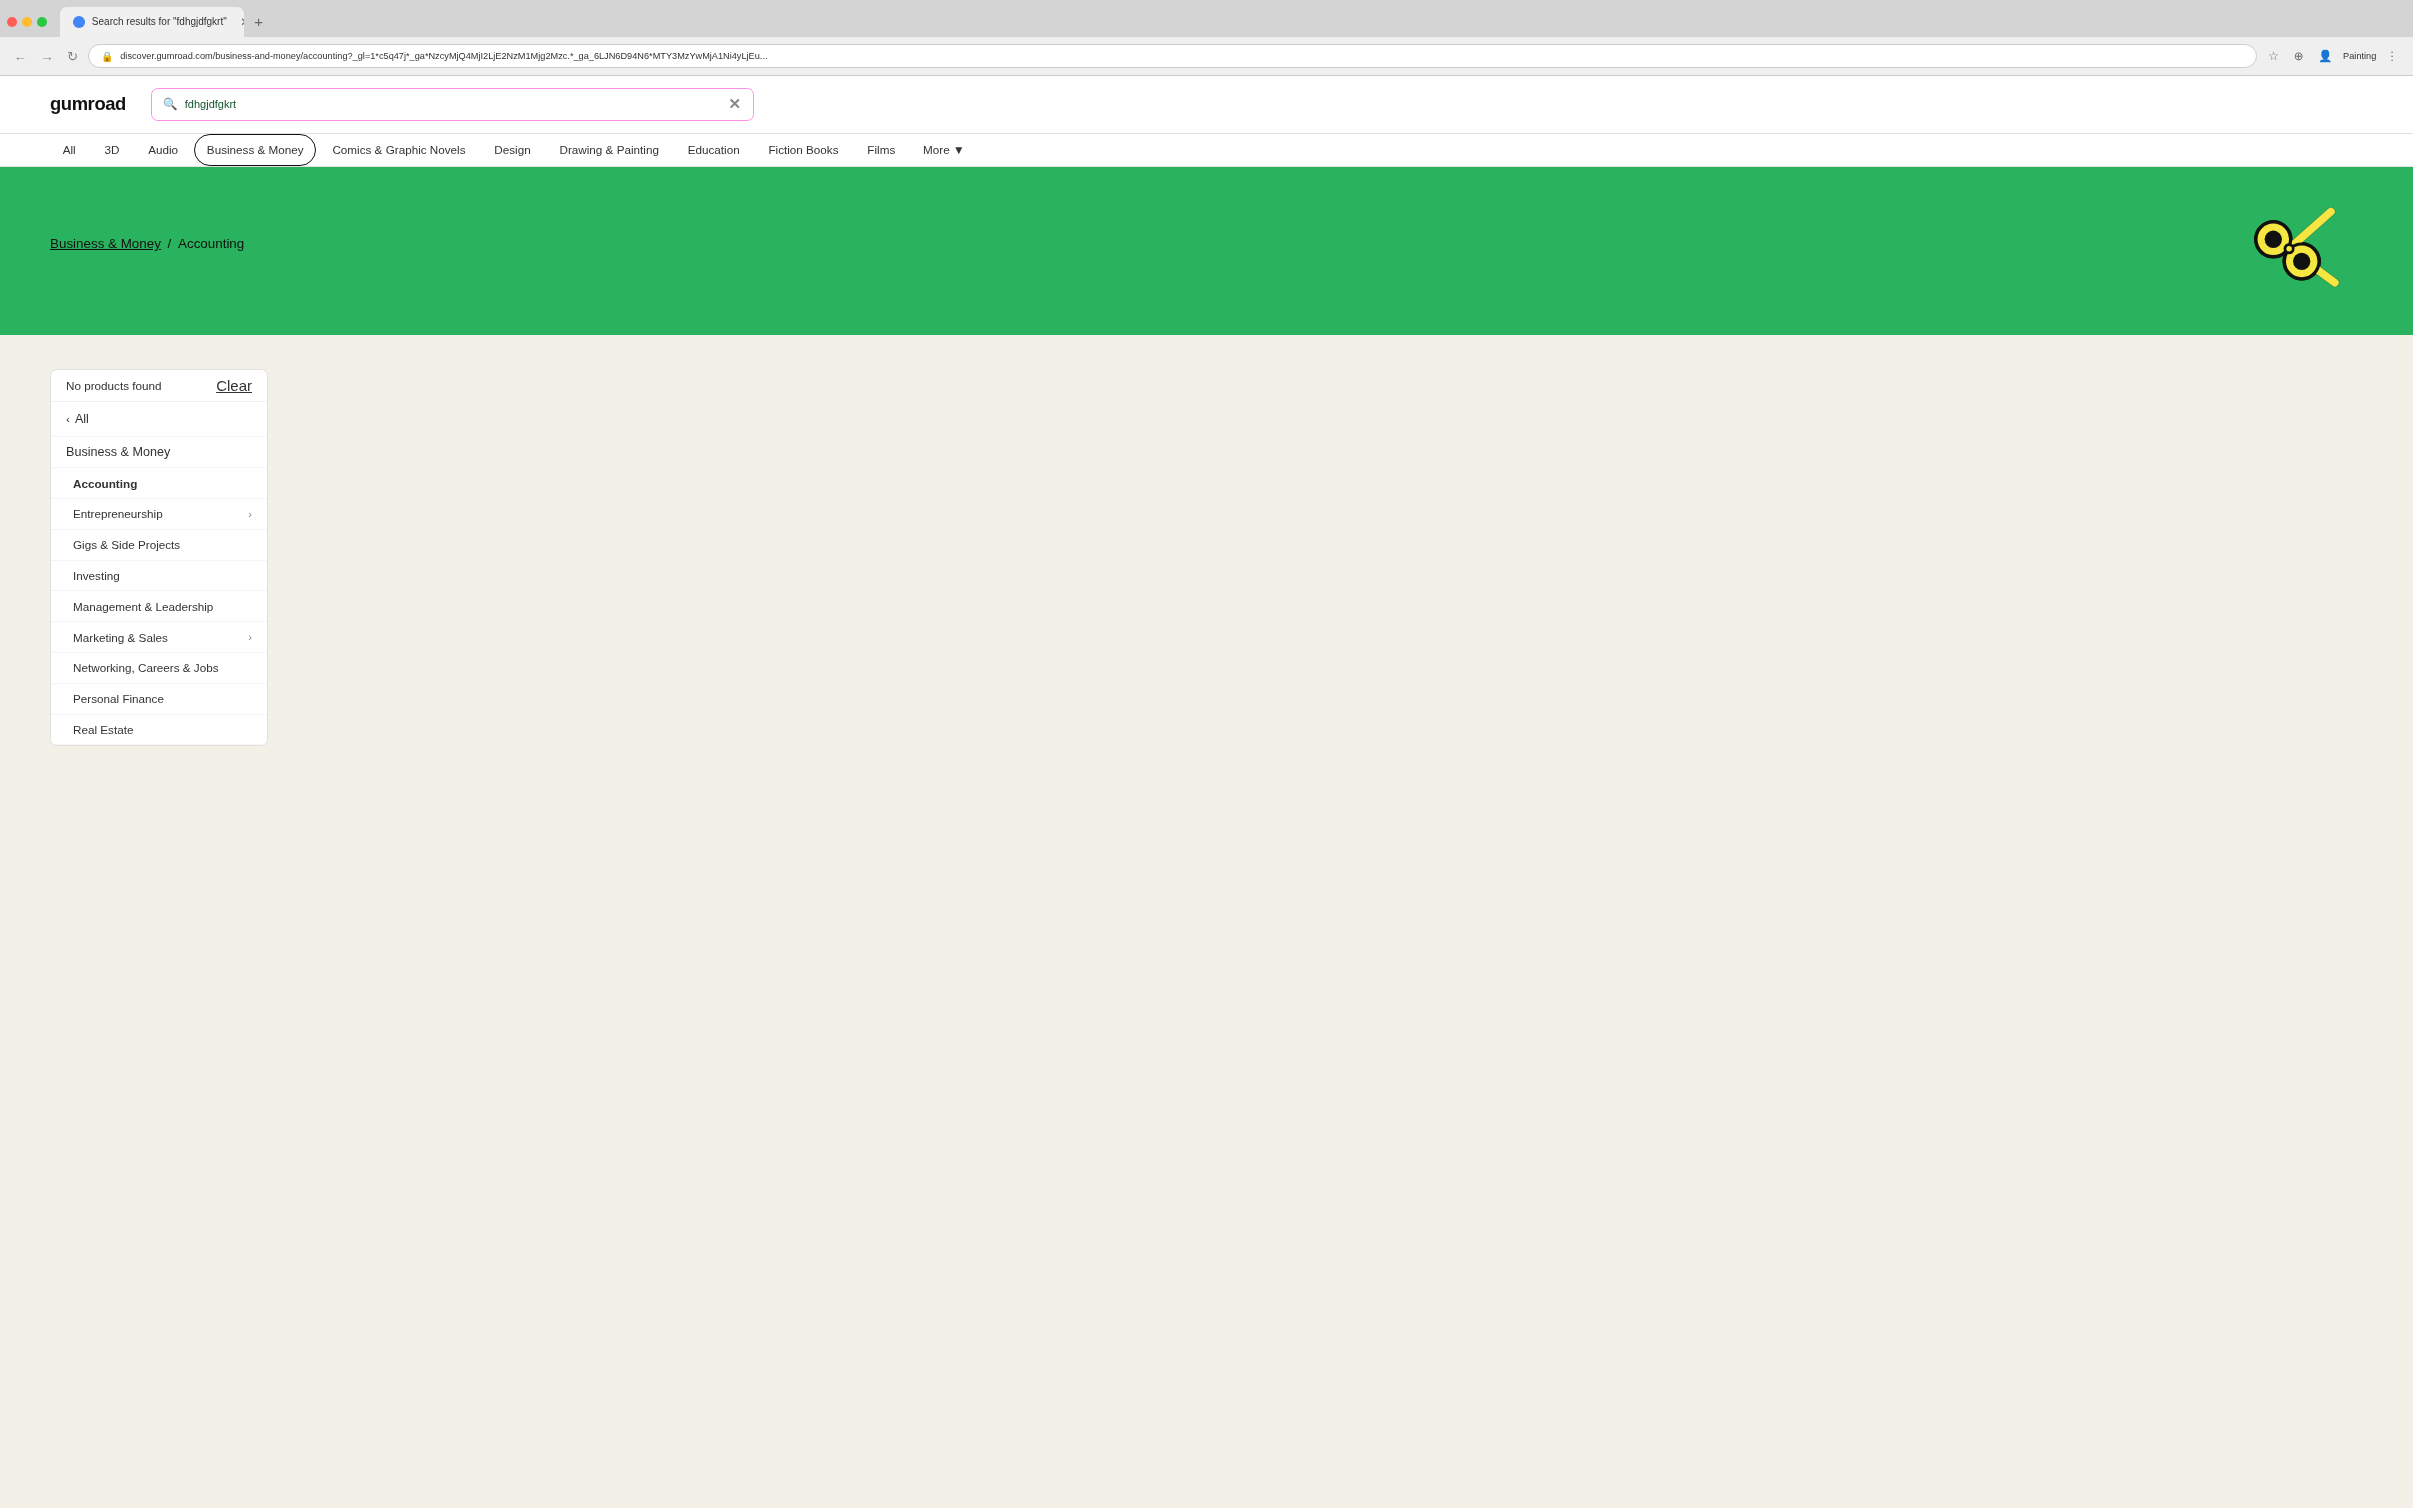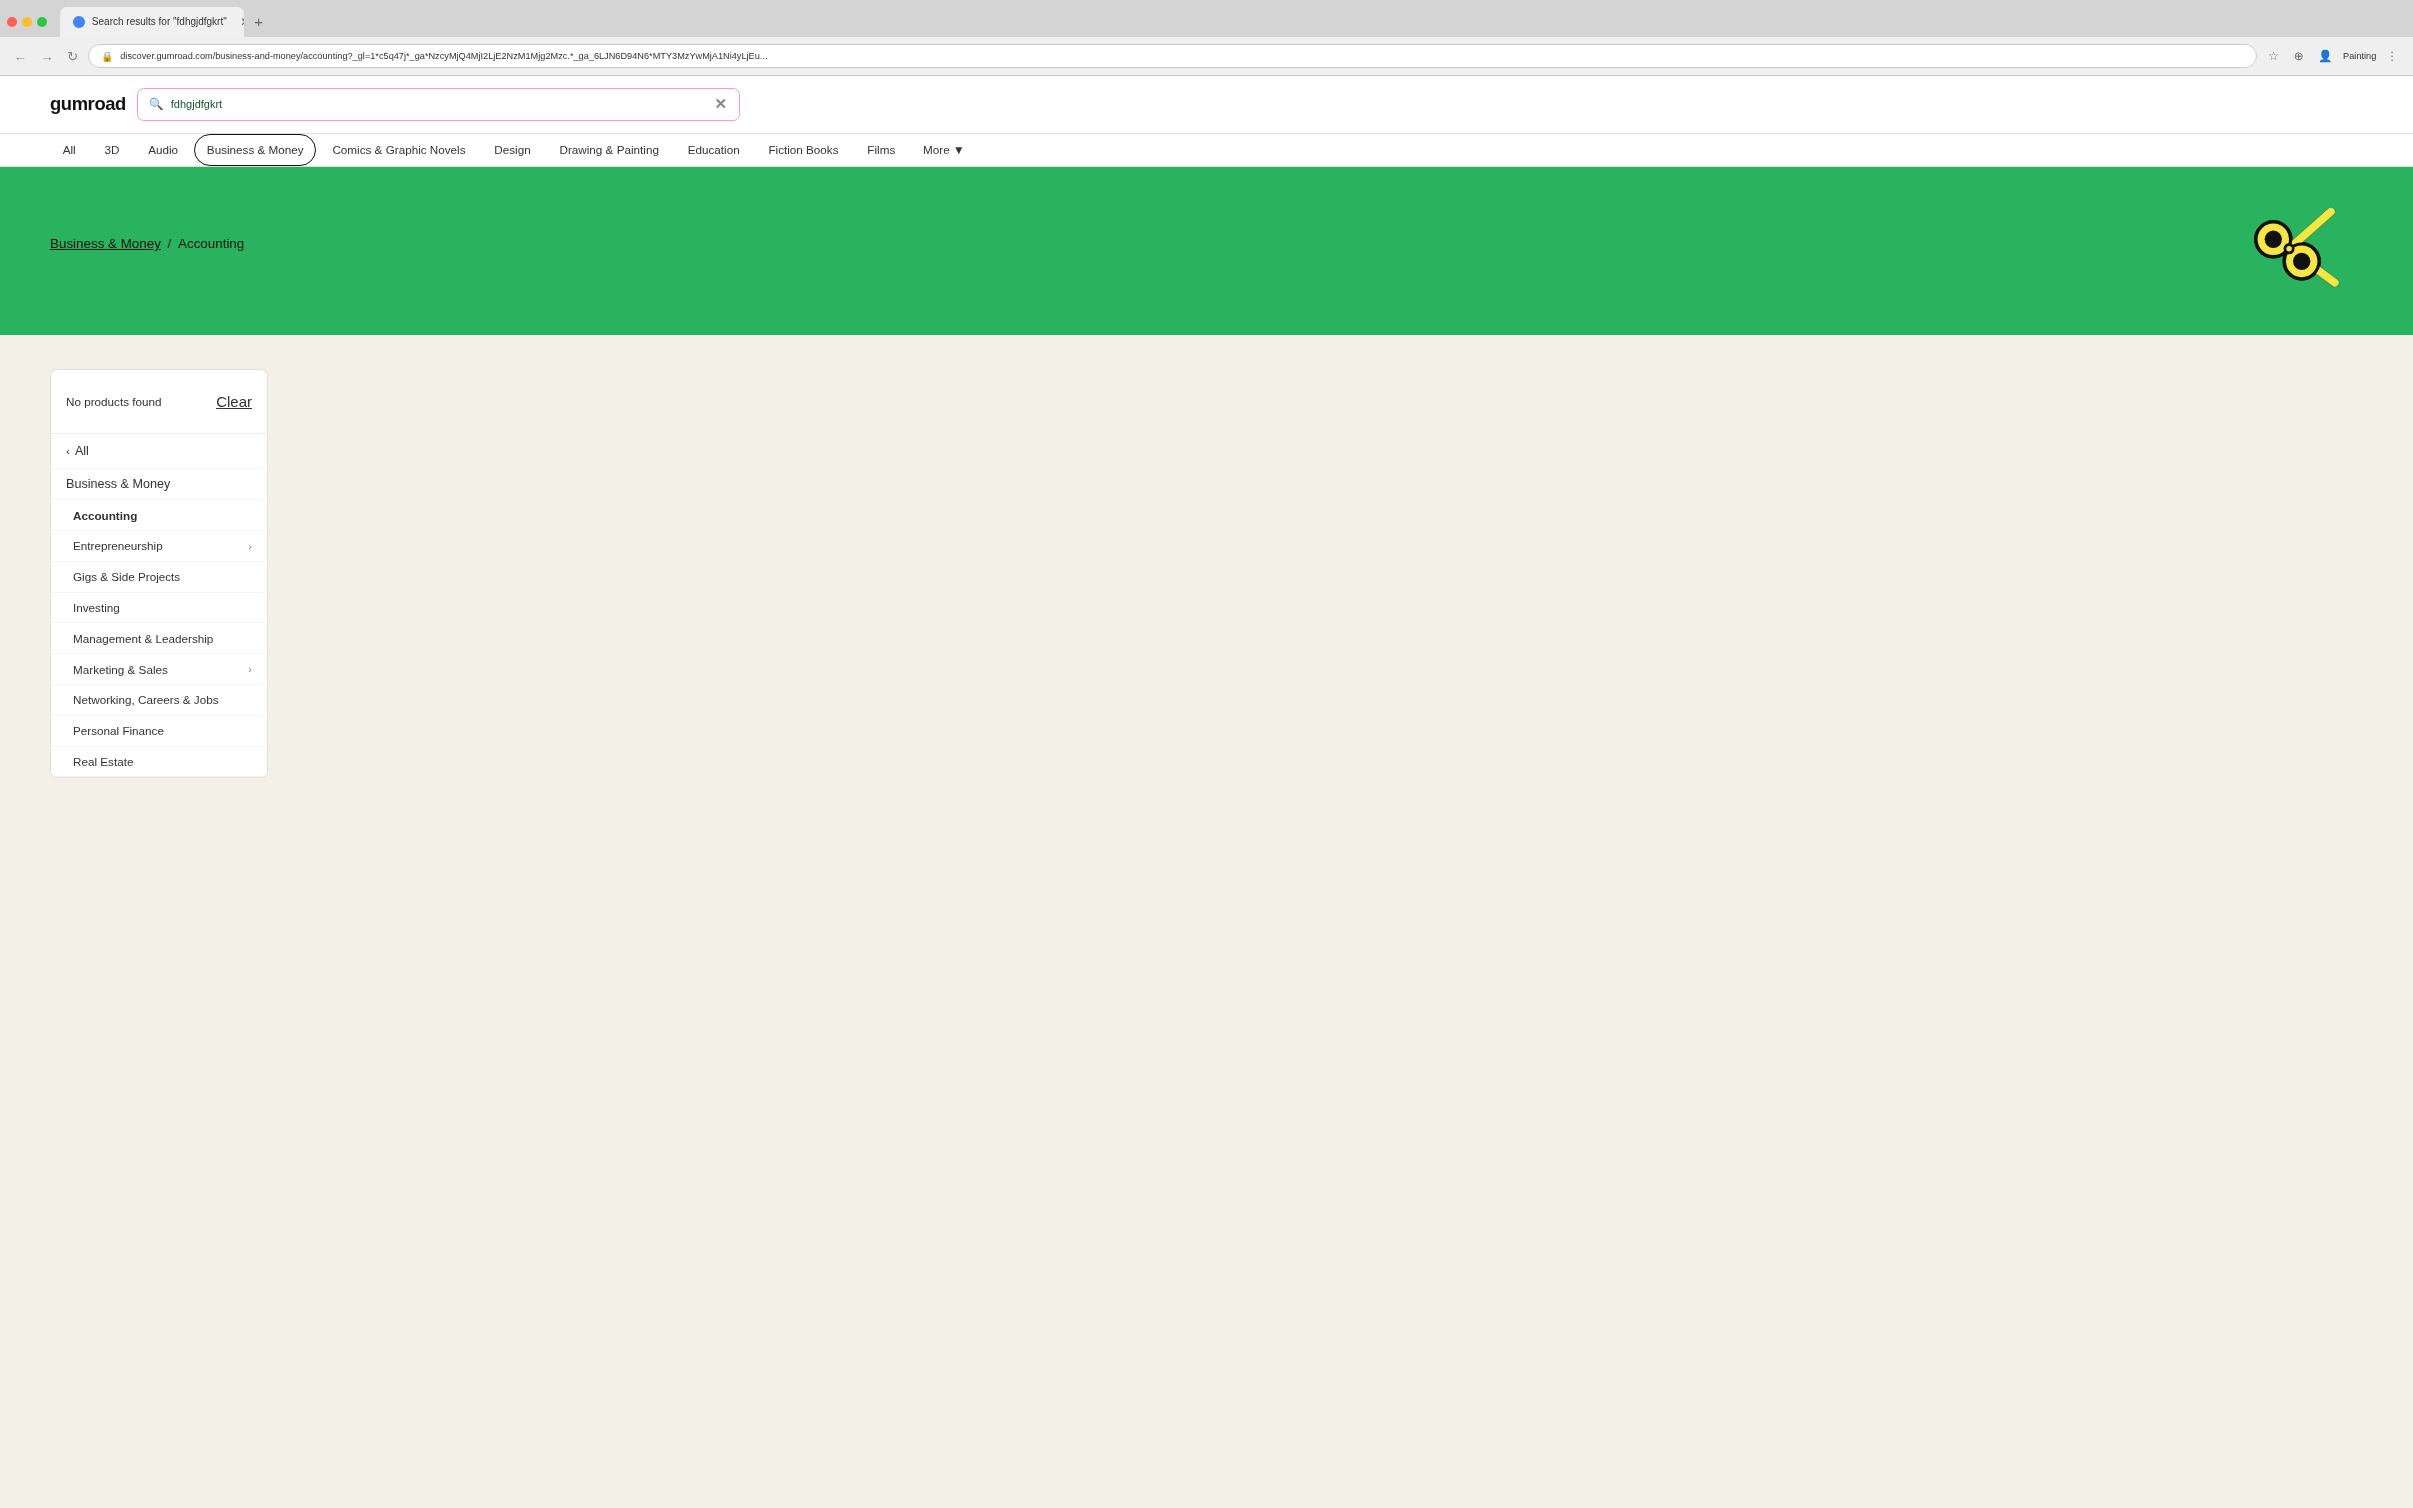--- a/index.html
+++ b/index.html
@@ -24,21 +24,21 @@
     .address-bar .lock-icon { color: #666; font-size: 10px; }
     .address-text { flex: 1; overflow: hidden; text-overflow: ellipsis; white-space: nowrap; }
     .toolbar-right { display: flex; gap: 5px; align-items: center; }
     .toolbar-icon-btn { background: none; border: none; color: #666; font-size: 11.7px; cursor: pointer; padding: 2.5px 5px; }
     .incognito-badge { background: none; border: none; color: #333; font-size: 9.2px; cursor: pointer; display: flex; align-items: center; gap: 3.4px; }
 
     
     .page-content { width: 100%; }
 
     
-    .site-header { background: white; padding: 11.7px 50px; display: flex; align-items: center; gap: 11px; border-bottom: 0.8px solid #e0e0e0; }
+    .site-header { background: white; padding: 11.7px 50px; display: flex; align-items: center; gap: 25px; border-bottom: 0.8px solid #e0e0e0; }
     .logo { font-weight: 900; font-size: 18.4px; letter-spacing: -0.4px; color: #111; text-transform: lowercase; }
     .search-bar { flex: 1; max-width: 603px; border: 1.7px solid #ff90e8; border-radius: 6.7px; padding: 6.7px 11.7px; display: flex; align-items: center; gap: 6.7px; background: white; }
     .search-icon { color: #666; font-size: 11.7px; }
     .search-input { border: none; outline: none; flex: 1; font-size: 11px; color: #14532d; }
     .search-clear { background: none; border: none; color: #888; font-size: 15px; cursor: pointer; font-weight: bold; }
 
     
     .category-nav { background: white; padding: 0 50px; display: flex; gap: 3.4px; align-items: center; border-bottom: 0.8px solid #e0e0e0; }
     .cat-item { padding: 8.4px 11.7px; font-size: 11.7px; color: #333; cursor: pointer; border-radius: 17px; white-space: nowrap; text-decoration: none; border: 1.7px solid transparent; }
     .cat-item.active { border: 1.7px solid #111; border-radius: 17px; font-weight: 500; background: white; }
@@ -54,21 +54,21 @@
 
     
     .scissors-svg { width: 117px; height: 134px; }
 
     
     .main-content { padding: 34px 50px; display: flex; gap: 25px; }
 
     
     .sidebar { width: 218px; flex-shrink: 0; }
     .sidebar-panel { background: white; border: 0.8px solid #e0e0e0; border-radius: 6.7px; overflow: hidden; }
-    .sidebar-header { padding: 23px 15px; display: flex; justify-content: space-between; align-items: center; border-bottom: 0.8px solid #f0f0f0; }
+    .sidebar-header { padding: 7px 15px; display: flex; justify-content: space-between; align-items: center; border-bottom: 0.8px solid #f0f0f0; }
     .no-products { font-size: 11.7px; color: #333; font-weight: 500; }
     .clear-btn { font-size: 15px; color: #333; text-decoration: underline; cursor: pointer; background: none; border: none; }
     .sidebar-back { padding: 10px 15px; display: flex; align-items: center; gap: 5px; font-size: 12.6px; color: #333; cursor: pointer; border-bottom: 0.8px solid #f5f5f5; }
     .back-arrow { color: #333; font-size: 11.7px; }
     .sidebar-category-title { padding: 8.4px 15px; font-size: 12.6px; color: #333; font-weight: 500; border-bottom: 0.8px solid #f5f5f5; }
     .sidebar-item { padding: 8.4px 15px 8.4px 22px; font-size: 11.7px; color: #333; cursor: pointer; display: flex; align-items: center; justify-content: space-between; border-bottom: 0.8px solid #f5f5f5; }
     .sidebar-item.active { font-weight: 700; }
     .sidebar-item .chevron { color: #888; font-size: 11px; }
 
     

